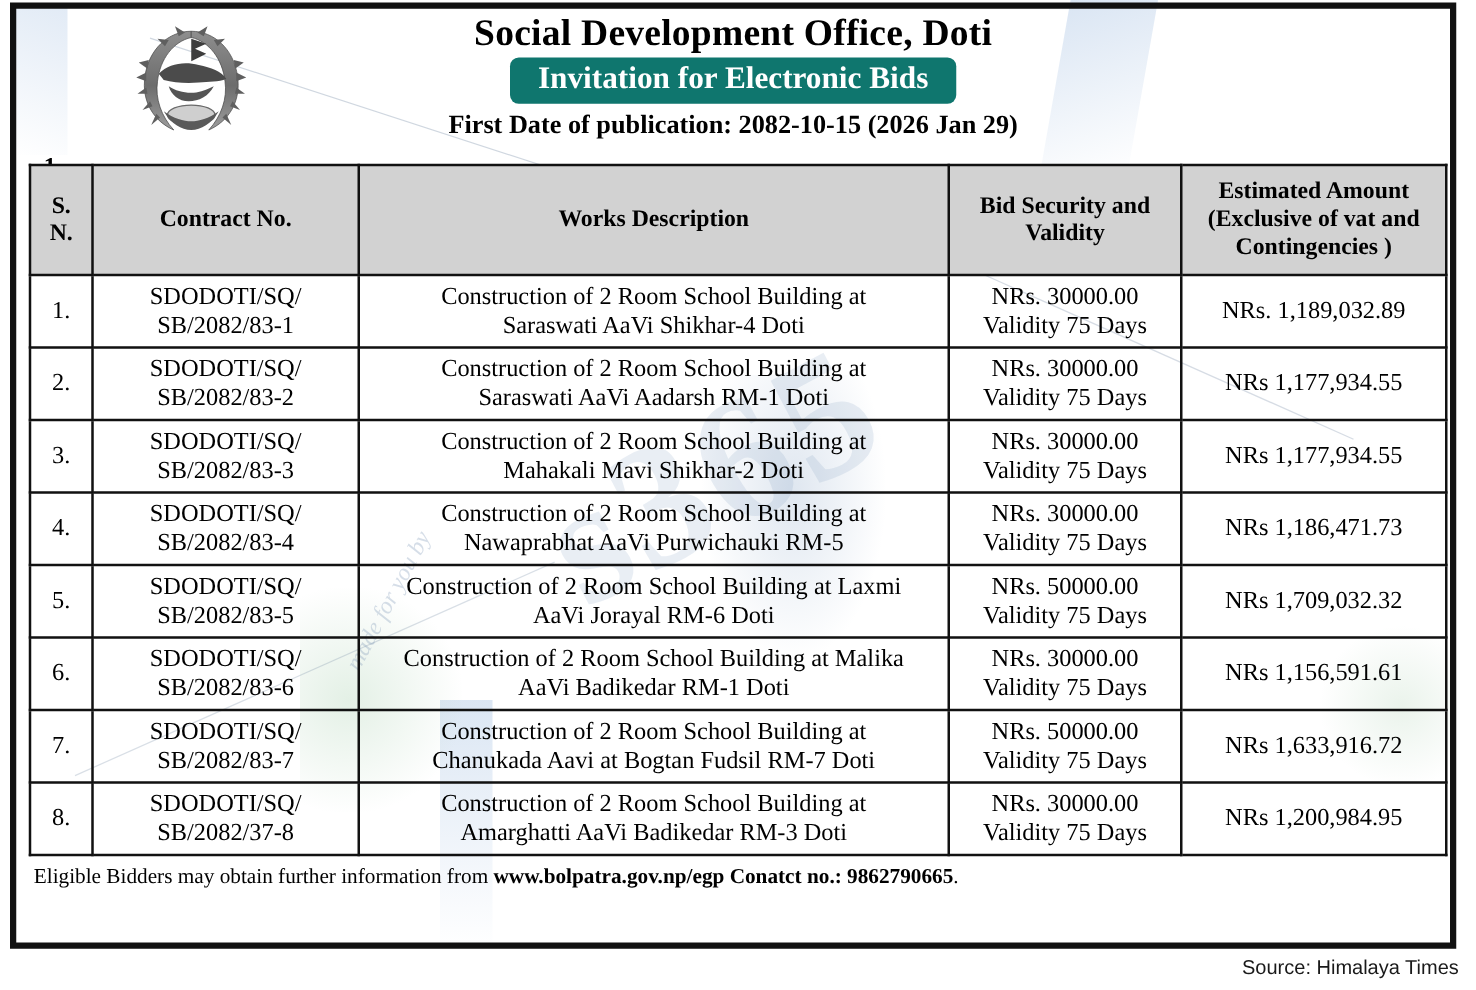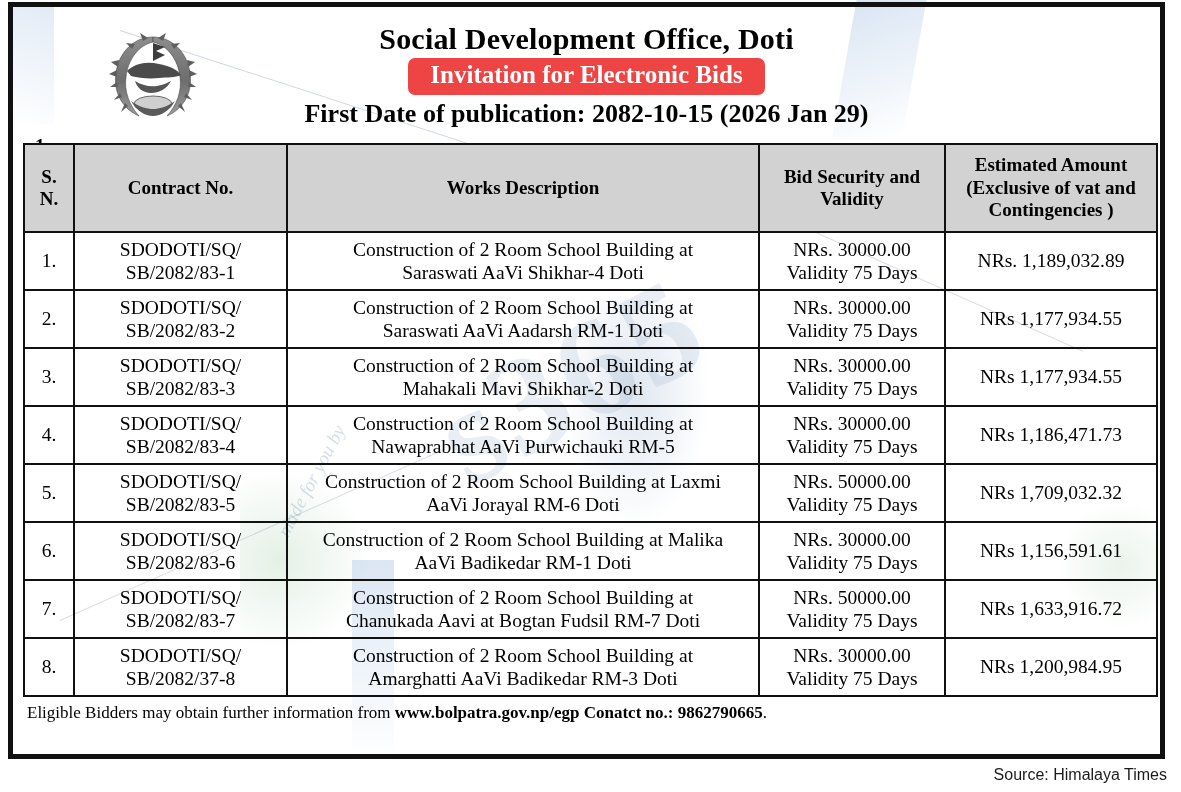--- a/index.html
+++ b/index.html
@@ -106,21 +106,21 @@
     width: 1157px;
     height: 757px;
     border: 5px solid #111;
     box-sizing: border-box;
     background: transparent;
     z-index: 2;
   }
 
   .inner {
     position: relative;
-    padding: 12px 10px;
+    padding: 0 10px;
     height: 100%;
     box-sizing: border-box;
   }
 
   
   .header {
     position: relative;
     height: 112px;
   }
   .emblem {
@@ -138,31 +138,31 @@
     font-size: 30px;
     font-weight: bold;
     letter-spacing: .2px;
     line-height: 1.08;
   }
   .banner-wrap {
     margin-top: 3px;
   }
   .banner {
     display: inline-block;
-    background: #ef4444;
+    background: #0f766e;
     color: #ffffff;
     font-size: 25px;
     font-weight: bold;
     padding: 3px 22px 5px 22px;
     border-radius: 7px;
     line-height: 1.15;
   }
   .pubdate {
     margin-top: 4px;
-    font-size: 26px;
+    font-size: 21px;
     font-weight: bold;
     line-height: 1.15;
   }
 
   
   .intro {
     position: relative;
     font-size: 19.5px;
     line-height: 1.28;
     padding: 3px 6px 0 16px;

